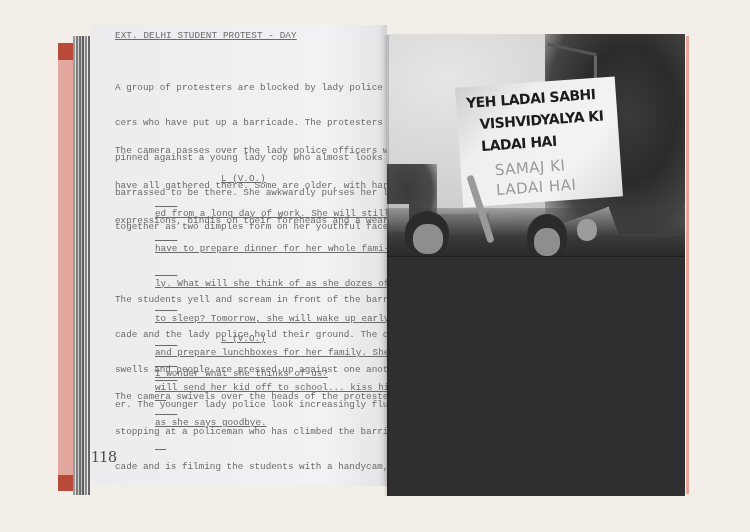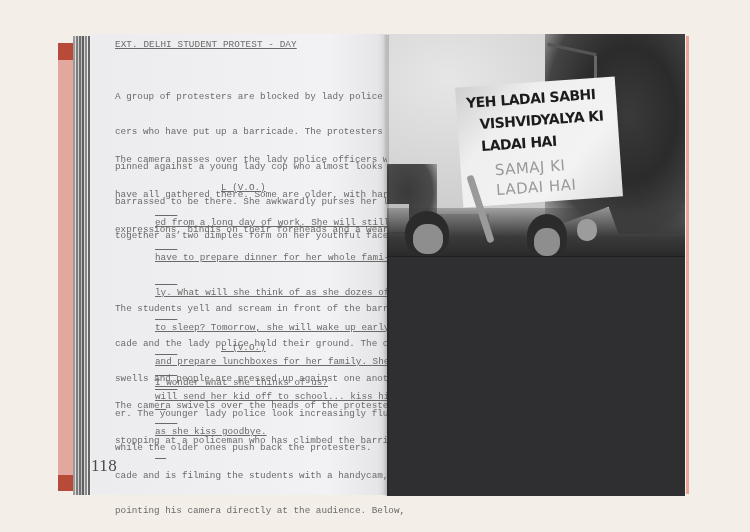--- a/index.html
+++ b/index.html
@@ -13,21 +13,21 @@
       position: absolute; left: 58px; top: 43px; width: 20px; height: 448px;
       background: #e2a79d;
     }
     .cover-red .cap-top { position:absolute; left:0; top:0; width:100%; height:17px; background:#b84a39; }
     .cover-red .cap-bot { position:absolute; left:0; bottom:0; width:100%; height:16px; background:#b84a39; }
     .edges {
       position: absolute; left: 73px; top: 36px; width: 18px; height: 459px;
       background: linear-gradient(90deg, #9a9a9a 0 2px, #dcdcdc 2px 3px, #7d7d7d 3px 5px, #cfcfcf 5px 6px, #6e6e6e 6px 8px, #bdbdbd 8px 9px, #5f5f5f 9px 11px, #d5d5d5 11px 12px, #8a8a8a 12px 14px, #ececec 14px 15px, #666 15px 17px, #f0f0f0 17px 18px);
     }
     .left-page {
-      position: absolute; left: 91px; top: 34px; width: 296px; height: 461px;
+      position: absolute; left: 91px; top: 25px; width: 296px; height: 461px;
       background: linear-gradient(90deg, #ececee 0%, #f2f2f4 80%, #e6e6e8 97%, #cfcfd1 100%);
       color: #6a6a6a;
       font-size: 9.3px; line-height: 11.6px;
       box-sizing: border-box;
       padding-left: 24px;
     }
     .scene {
       position: absolute; left: 24px; top: 5px;
       text-decoration: underline; letter-spacing: 0.1px;
     }
@@ -104,41 +104,39 @@
   </div>
 
   <div class="voice" style="left:130px; top:148px;">L (V.O.)</div>
   <div class="voice" style="left:64px; top:160px;">
     <div>ed from a long day of work. She will still</div>
     <div>have to prepare dinner for her whole fami-</div>
     <div>ly. What will she think of as she dozes off</div>
     <div>to sleep? Tomorrow, she will wake up early</div>
     <div>and prepare lunchboxes for her family. She</div>
     <div>will send her kid off to school... kiss him</div>
-    <div>as she kiss goodbye.</div>
+    <div>as she says goodbye.</div>
   </div>
 
   <div class="para" style="top:246px;">
     <div>The students yell and scream in front of the barri-</div>
     <div>cade and the lady police hold their ground. The crowd</div>
     <div>swells and people are pressed up against one anoth-</div>
     <div>er. The younger lady police look increasingly flustered</div>
-    <div>while the older ones push back the protesters.</div>
   </div>
 
   <div class="voice" style="left:130px; top:308px;">L (V.O.)</div>
   <div class="voice" style="left:64px; top:320px;">
     <div>I wonder what she thinks of us?</div>
   </div>
 
   <div class="para" style="top:343px;">
     <div>The camera swivels over the heads of the protesters,</div>
     <div>stopping at a policeman who has climbed the barri-</div>
     <div>cade and is filming the students with a handycam,</div>
-    <div>pointing his camera directly at the audience. Below,</div>
     
     
   </div>
 
   <div class="pageno">118</div>
 </div>
 
 <div class="right-page">
   <div class="photo">
     <div class="sky"></div>

